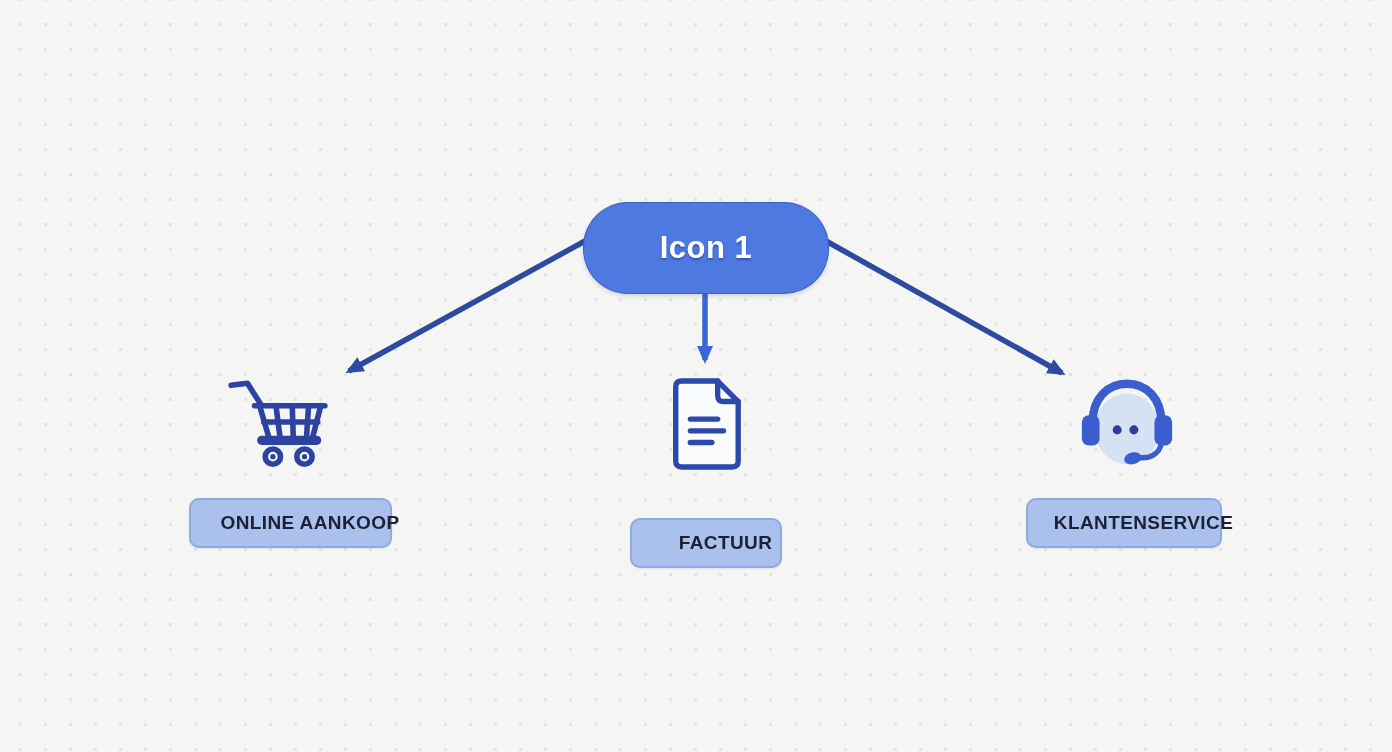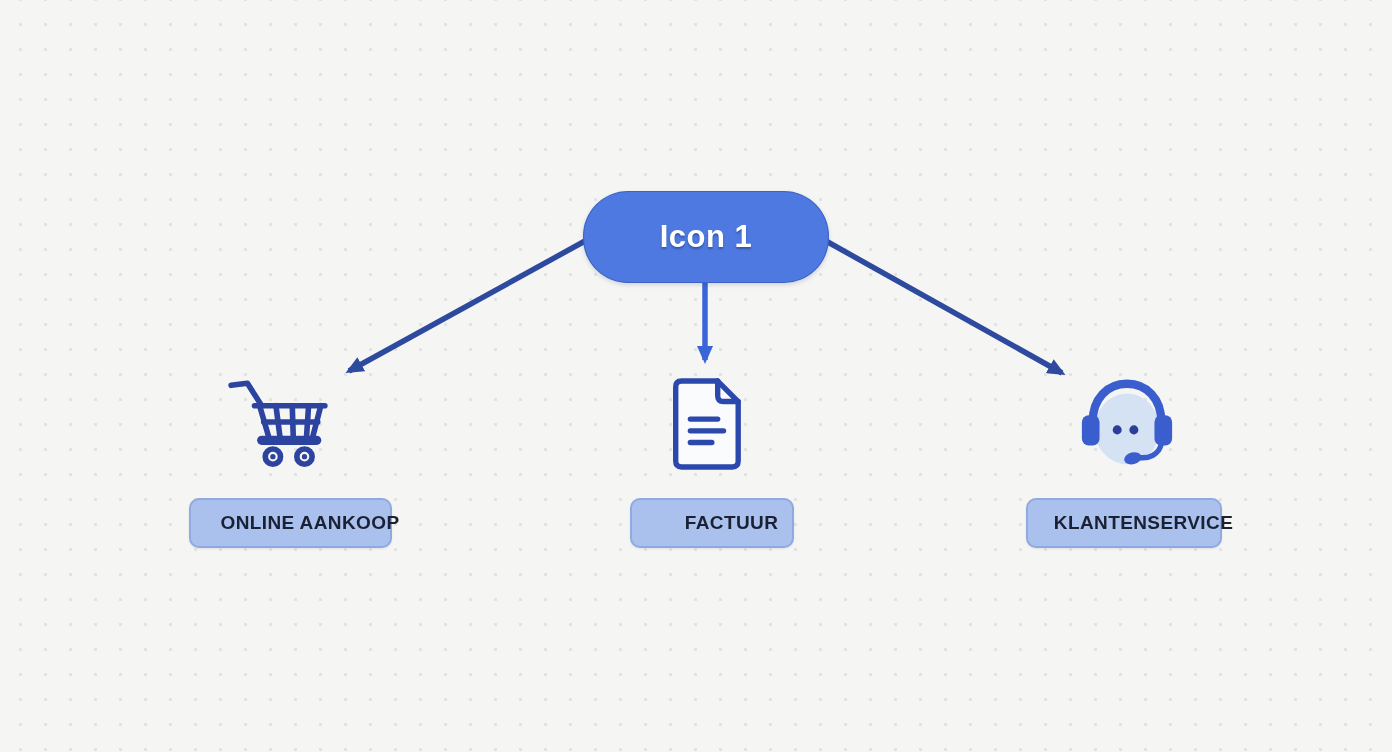--- a/index.html
+++ b/index.html
@@ -10,21 +10,21 @@
   .canvas {
     position: relative; width: 1392px; height: 752px;
     background-color: var(--background, #f5f5f3);
     background-image: radial-gradient(circle, rgba(175,180,188,0.28) 1.5px, transparent 1.7px);
     background-size: 25px 25px;
     background-position: 8px 12px;
   }
   .arrows-layer { position: absolute; left: 0; top: 0; width: 1392px; height: 752px; }
 
   .root-pill {
-    position: absolute; left: 583px; top: 191px; width: 244px; height: 90px;
+    position: absolute; left: 583px; top: 202px; width: 244px; height: 90px;
     border-radius: 45px;
     background: var(--root-node-fill, #4d79e0);
     border: 1px solid rgba(42, 72, 160, 0.45);
     box-shadow: 0 2px 4px rgba(40, 60, 120, 0.18);
     display: flex; align-items: center; justify-content: center;
   }
   .root-pill span {
     color: var(--root-node-text, #ffffff);
     font-size: 31px; font-weight: bold; letter-spacing: 0.5px;
     text-shadow: 0 2px 2px rgba(25, 45, 105, 0.45);
@@ -44,21 +44,21 @@
     display: flex; align-items: center; justify-content: center;
     box-shadow: 0 1px 2px rgba(60, 80, 140, 0.12);
     padding-left: 39px;
   }
   .branch-label span {
     color: var(--branch-label-text, #1b2134);
     font-size: 19px; font-weight: bold; letter-spacing: 0.4px;
     white-space: nowrap;
   }
   .label-1 { left: 189px;  width: 203px; }
-  .label-2 { left: 630px;  width: 164px; }
+  .label-2 { left: 630px;  width: 152px; margin-top: 20px; }
   .label-3 { left: 1026px; width: 196px; }
 
   .st-cart { stroke: var(--icon-cart-stroke, #2c439f); }
   .st-doc  { stroke: var(--icon-document-stroke, #2b48ac); }
   .fl-head { fill: var(--icon-headset-primary, #3a5ecd); }
   .st-head { stroke: var(--icon-headset-primary, #3a5ecd); }
 </style>
 </head>
 <body>
 

